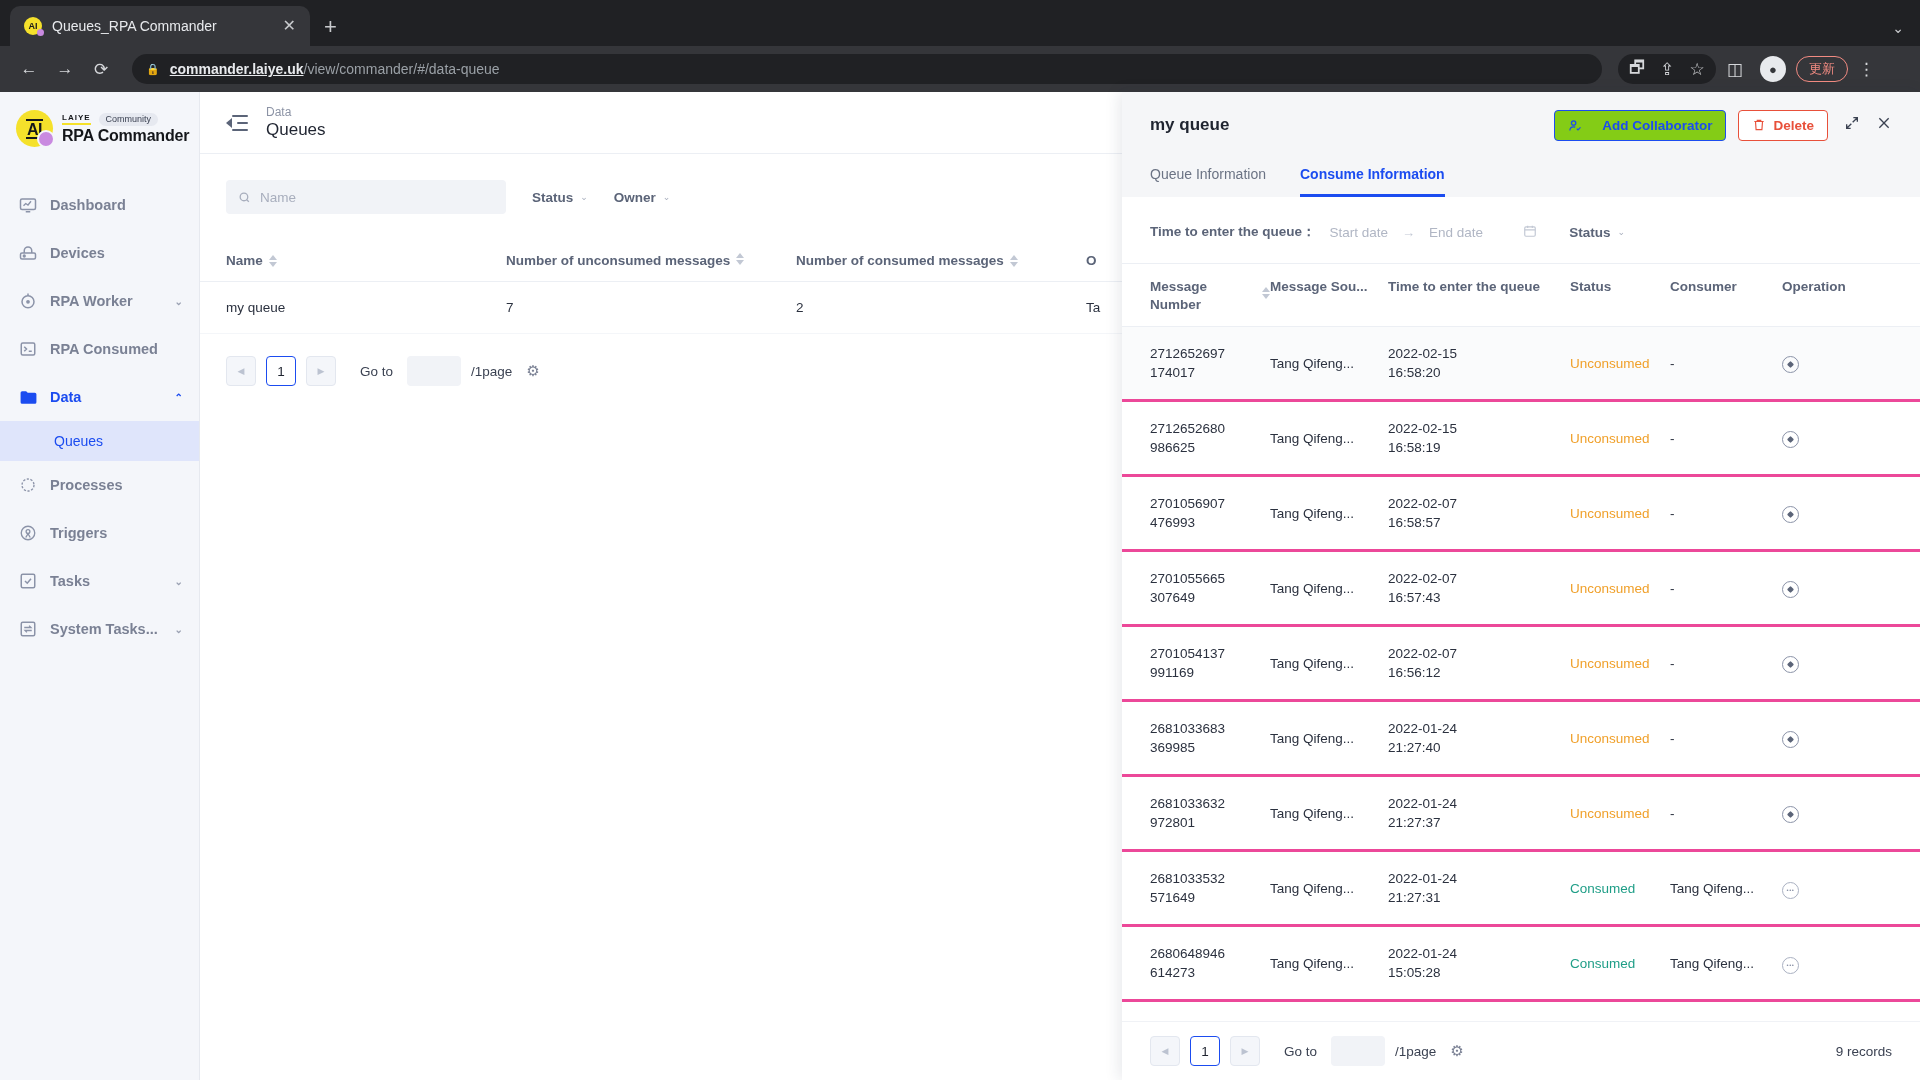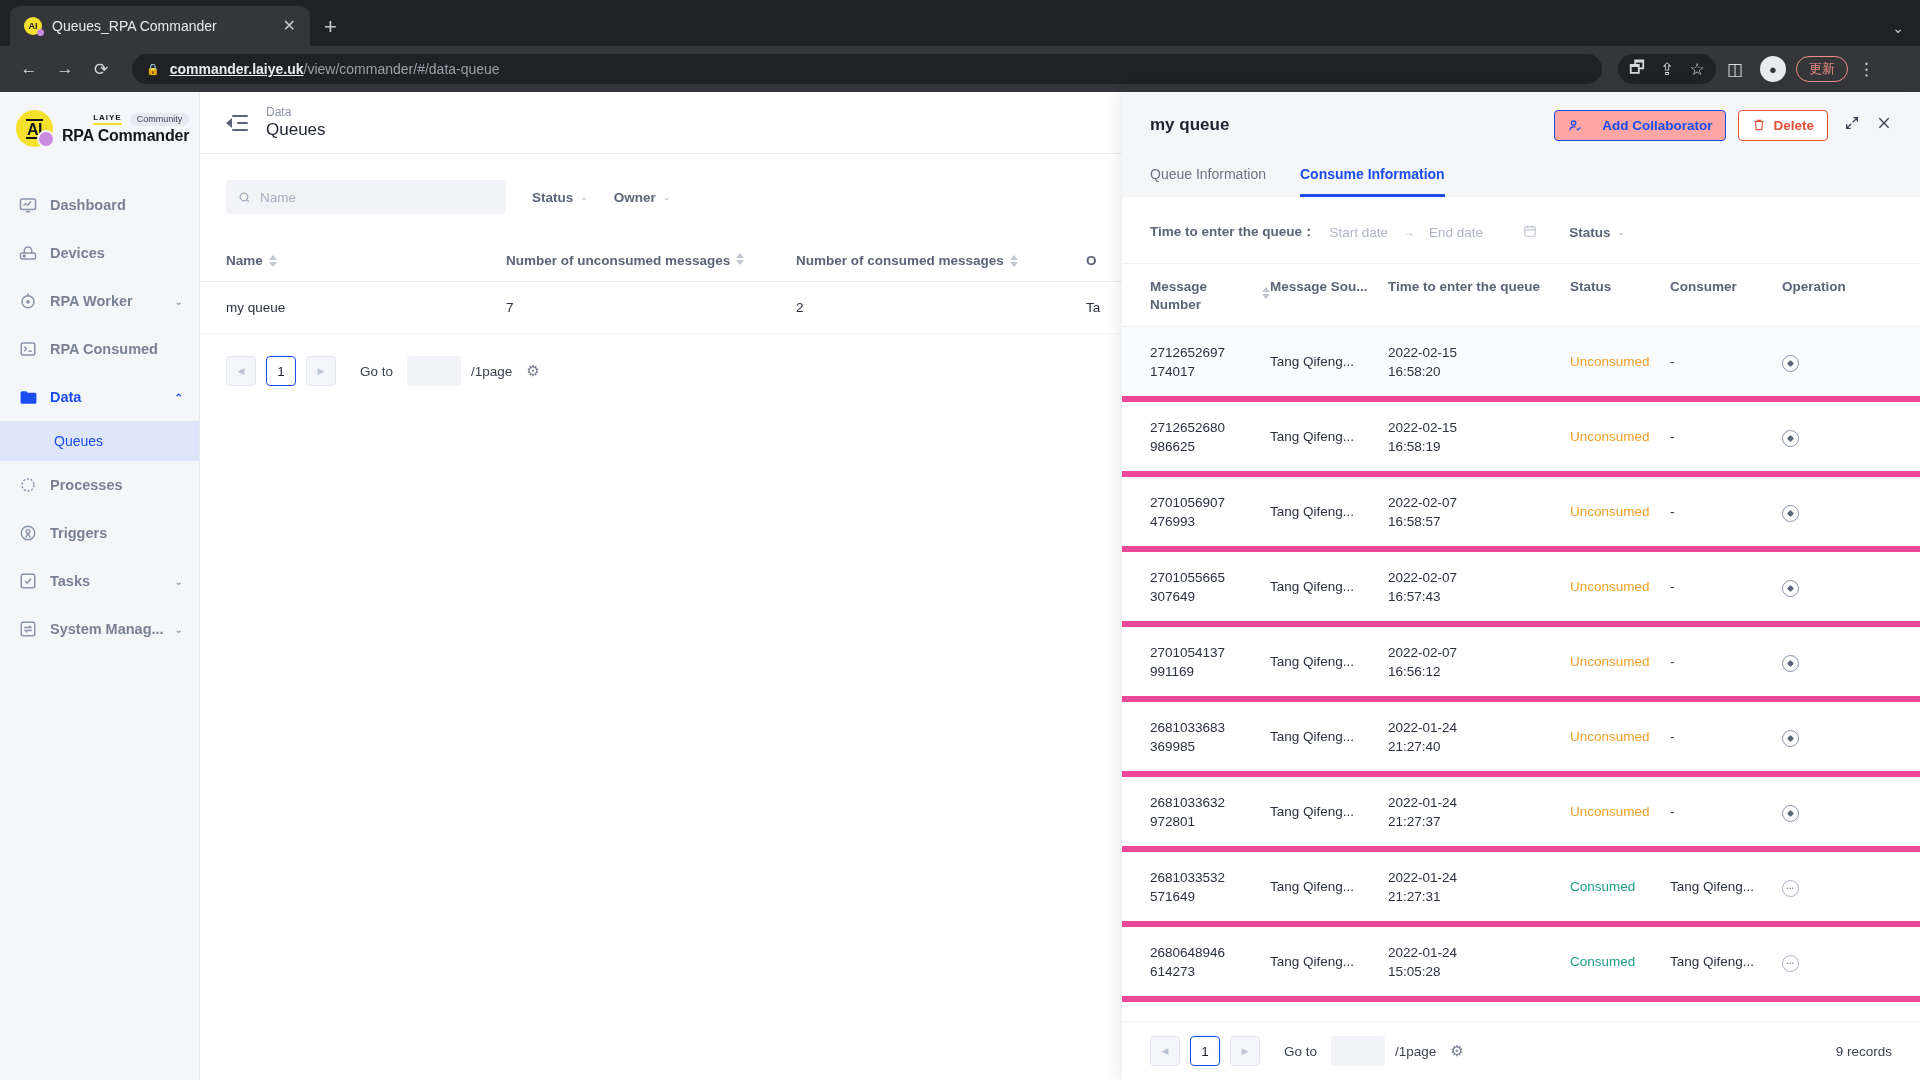--- a/index.html
+++ b/index.html
@@ -81,21 +81,21 @@
     display: flex; align-items: center; justify-content: center;
   }
   .logo-mark .ai {
     font-size: 16px; font-weight: 800; color: #14161a; letter-spacing: -0.5px;
     border-top: 2px solid #14161a; border-bottom: 2px solid #14161a; line-height: 15px; padding: 1px 1px 0;
   }
   .logo-mark::after {
     content: ""; position: absolute; right: -2px; bottom: -1px; width: 14px; height: 14px;
     border-radius: 50%; background: #c98ae0; border: 2px solid #f4f6fa;
   }
-  .logo-text { display: flex; flex-direction: column; align-items: flex-end; }
+  .logo-text { display: flex; flex-direction: column; }
   .logo-top { display: flex; align-items: center; gap: 8px; }
   .logo-laiye {
     font-size: 8px; font-weight: 800; letter-spacing: 1px; color: #14161a;
     border-bottom: 2px solid #F5E12B; line-height: 10px;
   }
   .logo-badge {
     font-size: 9px; color: #3b4252; background: #e6e9f0; border-radius: 9px;
     padding: 2px 7px; line-height: 1;
   }
   .logo-name { font-size: 16px; font-weight: 800; color: #14161a; letter-spacing: -0.2px; margin-top: 1px; }
@@ -183,21 +183,21 @@
   .drawer {
     position: absolute; right: 0; top: 0; width: 798px; height: 988px;
     background: #ffffff; box-shadow: -3px 0 14px rgba(30,40,70,.10);
     display: flex; flex-direction: column;
   }
   .drawer-head { background: #f5f6f8; padding: 0 28px; }
   .drawer-title-row { display: flex; align-items: center; height: 66px; }
   .drawer-title { font-size: 17px; font-weight: 800; color: #1f2430; flex: 1 1 auto; }
   .btn-outline {
     display: flex; align-items: center; gap: 19px; height: 31px; padding: 0 13px;
-    border: 1px solid #1b4cf0; color: #1b4cf0; border-radius: 4px; background: #fca5a5;
+    border: 1px solid #1b4cf0; color: #1b4cf0; border-radius: 4px; background: #84cc16;
     font-size: 13.5px; font-weight: 700; cursor: pointer; white-space: nowrap;
   }
   .btn-danger {
     display: flex; align-items: center; gap: 7px; height: 31px; padding: 0 13px;
     border: 1px solid #e8503a; color: #e8503a; border-radius: 4px; background: #fff;
     font-size: 13.5px; font-weight: 700; cursor: pointer; margin-left: 12px; white-space: nowrap;
   }
   .head-ico { margin-left: 16px; color: #3b4252; font-size: 16px; cursor: pointer; }
   .tabs { display: flex; gap: 34px; }
   .tab-item {
@@ -217,21 +217,21 @@
   .status-drop .caret { font-size: 9px; color: #a8aebd; font-weight: 400; }
 
   .mtable { flex: 1 1 auto; overflow: hidden; background: #fff; }
   .mthead {
     display: flex; align-items: flex-start; padding: 14px 28px 12px 28px;
     border-top: 1px solid #eceff4; border-bottom: 1px solid #eceff4;
     font-size: 13.5px; font-weight: 700; color: #5b6478; line-height: 18px;
   }
   .mrow {
     display: flex; align-items: center; padding: 0 28px; min-height: 75px;
-    font-size: 13.5px; color: #2b313f; border-bottom: 6px solid #ec4899; line-height: 19px;
+    font-size: 13.5px; color: #2b313f; border-bottom: 3px solid #ec4899; line-height: 19px;
   }
   .mrow.zebra { background: #fafbfc; }
   .m-num { width: 120px; flex: 0 0 120px; display:flex; align-items: flex-start; gap: 8px;}
   .m-src { width: 118px; flex: 0 0 118px; white-space: nowrap; overflow: hidden; text-overflow: ellipsis;}
   .m-time { width: 182px; flex: 0 0 182px; }
   .m-status { width: 100px; flex: 0 0 100px; }
   .m-consumer { width: 112px; flex: 0 0 112px; white-space: nowrap; overflow: hidden; text-overflow: ellipsis; }
   .m-op { flex: 1 1 auto; }
   .st-unconsumed { color: #f0a02a; }
   .st-consumed { color: #1f9e87; }
@@ -391,21 +391,21 @@
           <span class="chev">⌄</span>
         </div>
 
         <div class="nav-item">
           <span class="ico">
             <svg width="18" height="18" viewBox="0 0 24 24" fill="none" stroke="#8b93a8" stroke-width="2">
                 <rect x="3" y="3" width="18" height="18" rx="2"></rect>
                 <path d="M7 10h9l-2.5-2.5M17 14H8l2.5 2.5" stroke-width="1.7"></path>
               </svg>
           </span>
-          <span>System Manag...</span>
+          <span>System Tasks...</span>
           <span class="chev">⌄</span>
         </div>
 
       </div>
     </div>
 
     <div class="main">
 
       <div class="main-header">
         <div class="collapse-ico">

